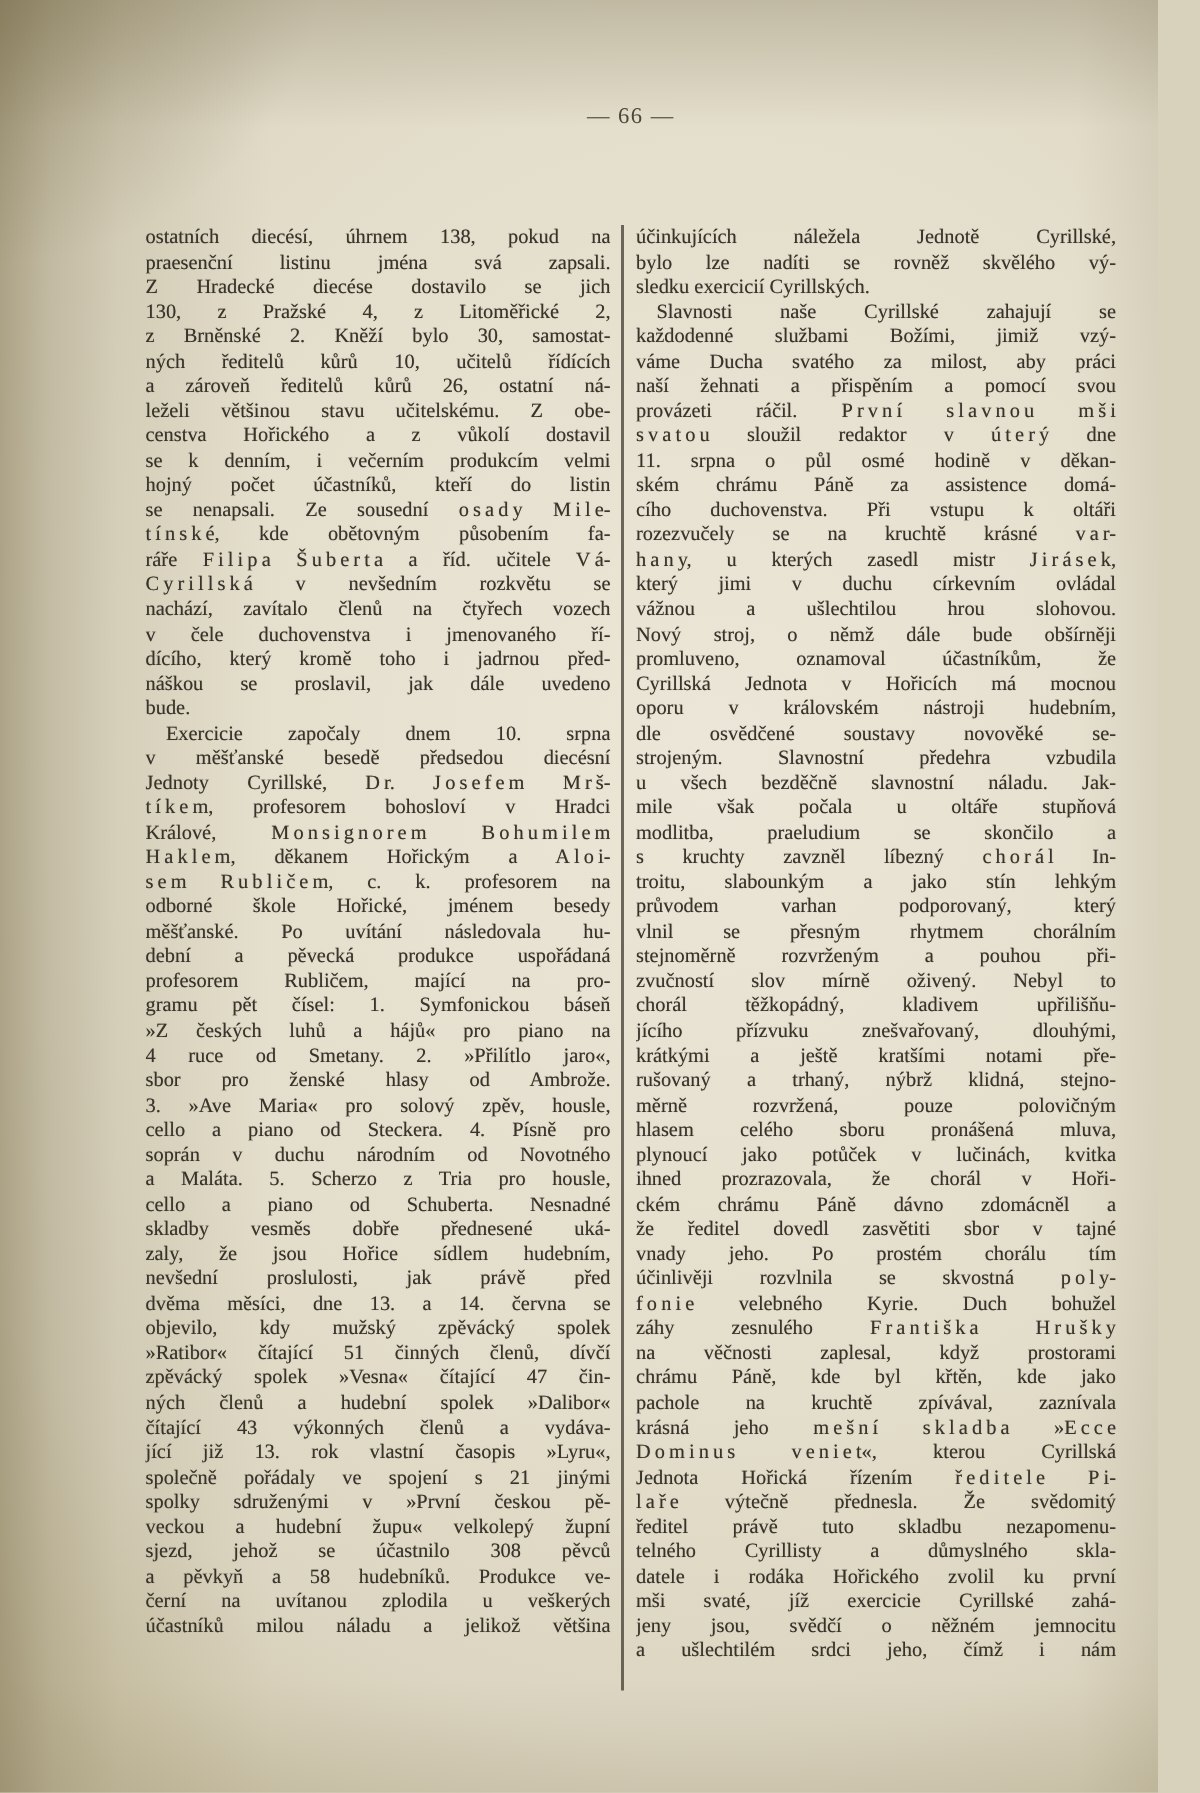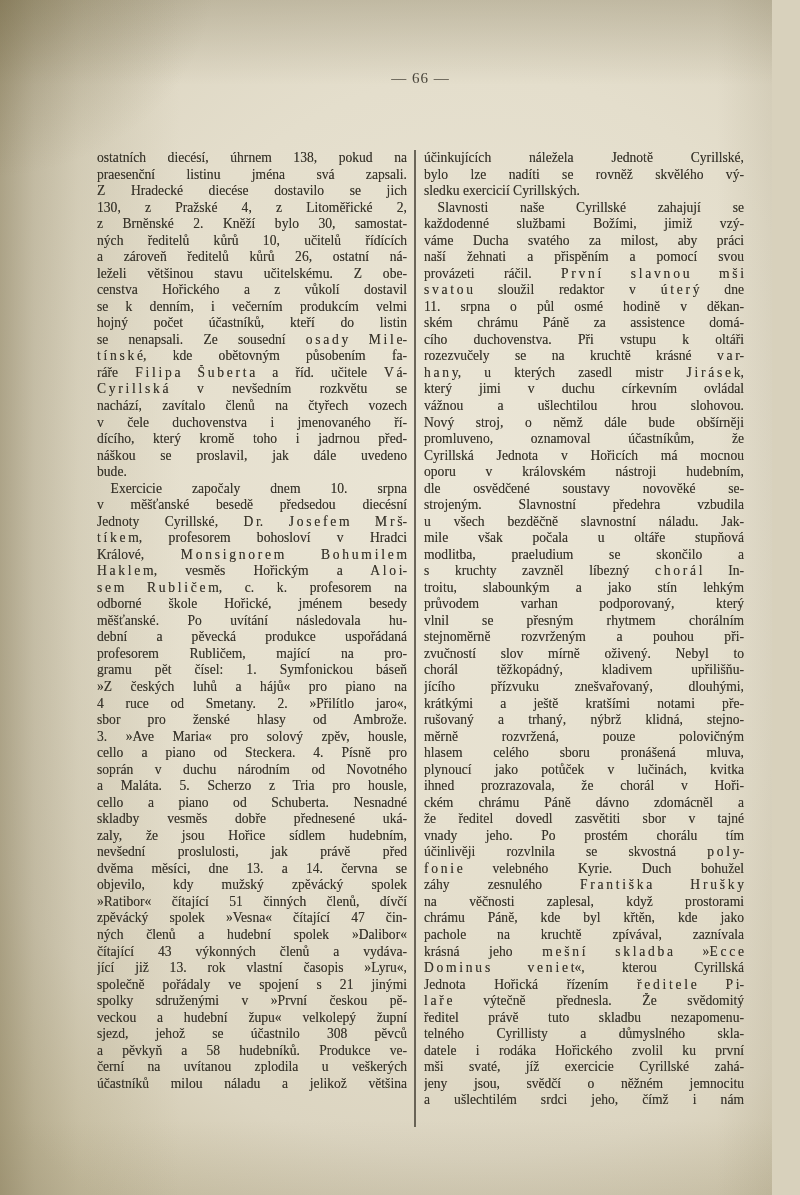--- a/index.html
+++ b/index.html
@@ -92,21 +92,21 @@
         <div class="text-line">nachází, zavítalo členů na čtyřech vozech</div>
         <div class="text-line">v čele duchovenstva i jmenovaného ří-</div>
         <div class="text-line">dícího, který kromě toho i jadrnou před-</div>
         <div class="text-line">náškou se proslavil, jak dále uvedeno</div>
         <div class="text-line no-justify">bude.</div>
         <div class="text-line"> Exercicie započaly dnem 10. srpna</div>
         <div class="text-line">v měšťanské besedě předsedou diecésní</div>
         <div class="text-line">Jednoty Cyrillské, D r. J o s e f e m M r š-</div>
         <div class="text-line">t í k e m, profesorem bohosloví v Hradci</div>
         <div class="text-line">Králové, M o n s i g n o r e m B o h u m i l e m</div>
-        <div class="text-line">H a k l e m, vesměs Hořickým a A l o i-</div>
+        <div class="text-line">H a k l e m, děkanem Hořickým a A l o i-</div>
         <div class="text-line">s e m R u b l i č e m, c. k. profesorem na</div>
         <div class="text-line">odborné škole Hořické, jménem besedy</div>
         <div class="text-line">měšťanské. Po uvítání následovala hu-</div>
         <div class="text-line">dební a pěvecká produkce uspořádaná</div>
         <div class="text-line">profesorem Rubličem, mající na pro-</div>
         <div class="text-line">gramu pět čísel: 1. Symfonickou báseň</div>
         <div class="text-line">»Z českých luhů a hájů« pro piano na</div>
         <div class="text-line">4 ruce od Smetany. 2. »Přilítlo jaro«,</div>
         <div class="text-line">sbor pro ženské hlasy od Ambrože.</div>
         <div class="text-line">3. »Ave Maria« pro solový zpěv, housle,</div>

